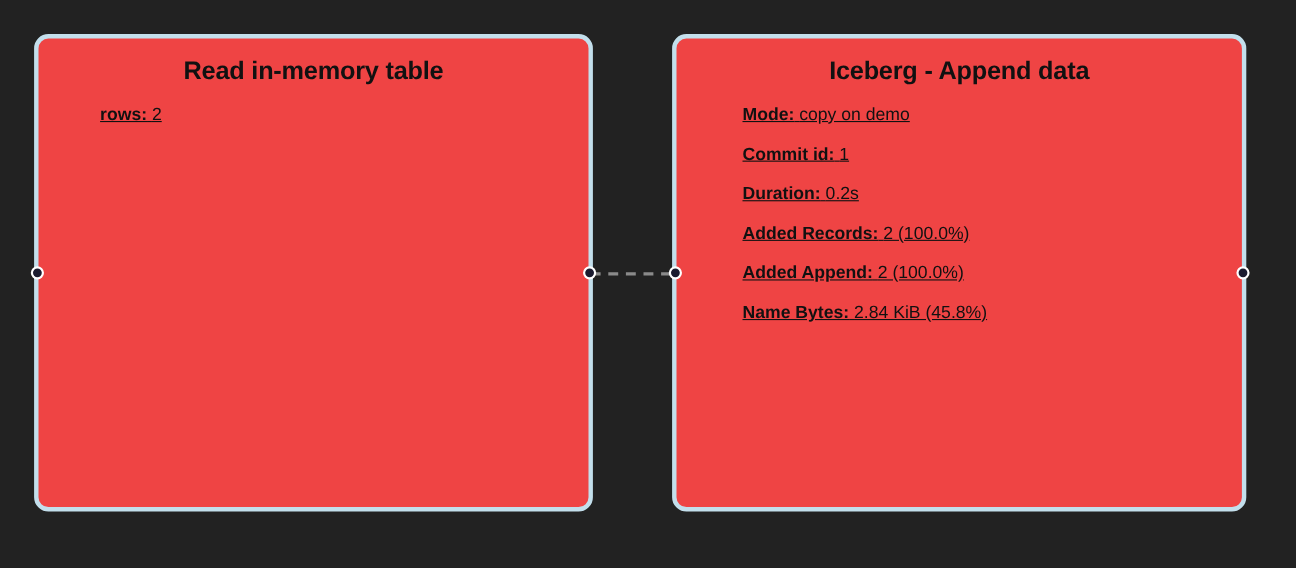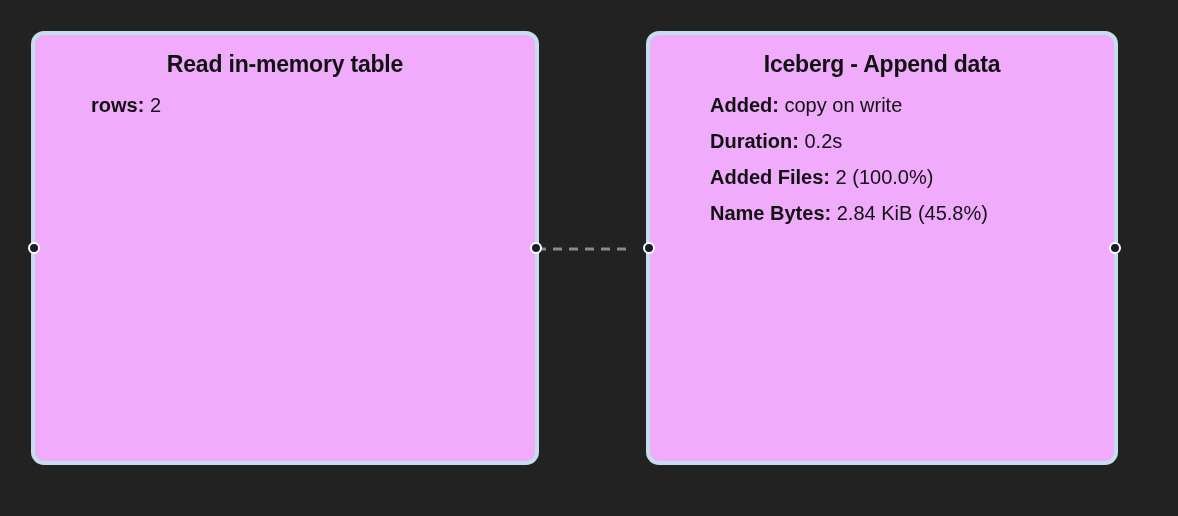--- a/index.html
+++ b/index.html
@@ -30,43 +30,43 @@
     top: 0;
     width: 1178px;
     height: 516px;
     pointer-events: none;
   }
 
   
   .node {
     position: absolute;
     box-sizing: border-box;
-    background: #f0abfc;
+    background: #ef4444;
     border: 4px solid #c3dfec;
     border-radius: 13px;
     overflow: visible;
   }
   .node-inner {
     box-sizing: border-box;
     width: 100%;
     height: 100%;
     padding: 14px 12px 12px 12px;
     overflow: hidden;
   }
 
   #node-read {
     left: 31px;
     top: 31px;
     width: 508px;
     height: 434px;
   }
   #node-iceberg {
-    left: 646px;
+    left: 611px;
     top: 31px;
-    width: 472px;
+    width: 522px;
     height: 434px;
   }
 
   .node-title {
     text-align: center;
     font-size: 23px;
     font-weight: 700;
     color: #111111;
     line-height: 30px;
     letter-spacing: -0.2px;
@@ -75,24 +75,25 @@
   }
 
   .node-body {
     padding-left: 44px;
   }
   #node-iceberg .node-body {
     padding-left: 48px;
   }
 
   .prop-row {
-    font-size: 20px;
+    font-size: 16px;
     line-height: 36px;
     color: #111111;
     white-space: nowrap;
+    text-decoration: underline;
   }
   .prop-key {
     font-weight: 700;
   }
   .prop-val {
     font-weight: 400;
   }
 
   
   .handle {
@@ -139,29 +140,37 @@
   <div class="node" id="node-iceberg">
 
     <span class="handle handle-left"></span>
     <span class="handle handle-right"></span>
 
     <div class="node-inner">
       <div class="node-title">Iceberg - Append data</div>
 
       <div class="node-body">
         <div class="prop-row">
-          <span class="prop-key">Added:</span>
-          <span class="prop-val">copy on write</span>
+          <span class="prop-key">Mode:</span>
+          <span class="prop-val">copy on demo</span>
+        </div>
+        <div class="prop-row">
+          <span class="prop-key">Commit id:</span>
+          <span class="prop-val">1</span>
         </div>
         <div class="prop-row">
           <span class="prop-key">Duration:</span>
           <span class="prop-val">0.2s</span>
         </div>
         <div class="prop-row">
-          <span class="prop-key">Added Files:</span>
+          <span class="prop-key">Added Records:</span>
+          <span class="prop-val">2 (100.0%)</span>
+        </div>
+        <div class="prop-row">
+          <span class="prop-key">Added Append:</span>
           <span class="prop-val">2 (100.0%)</span>
         </div>
         <div class="prop-row">
           <span class="prop-key">Name Bytes:</span>
           <span class="prop-val">2.84 KiB (45.8%)</span>
         </div>
       </div>
     </div>
   </div>
 

